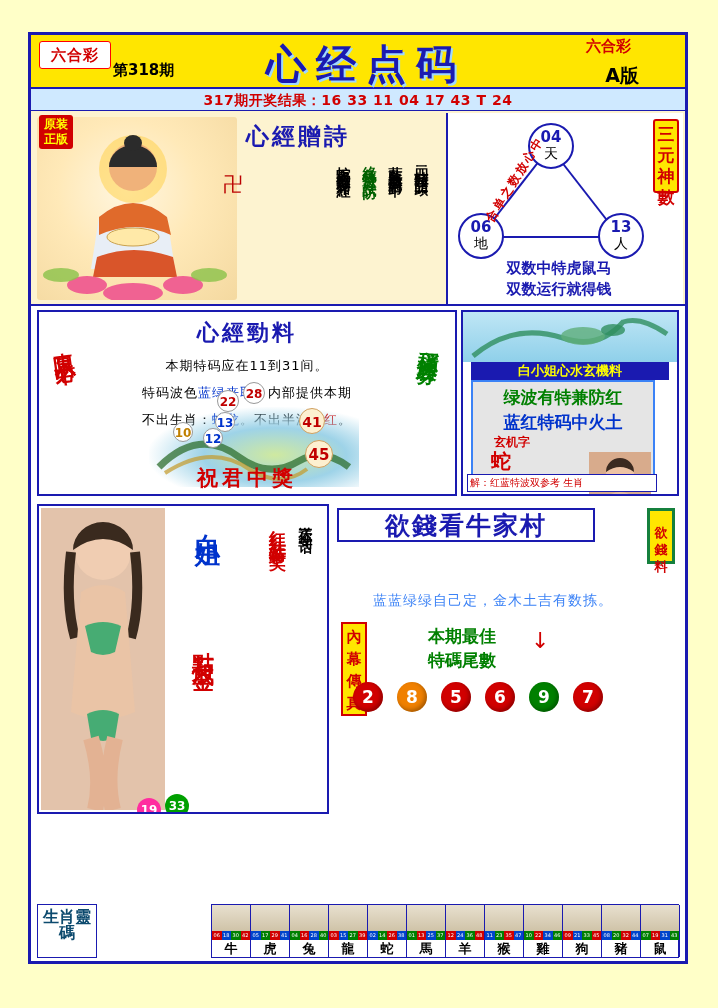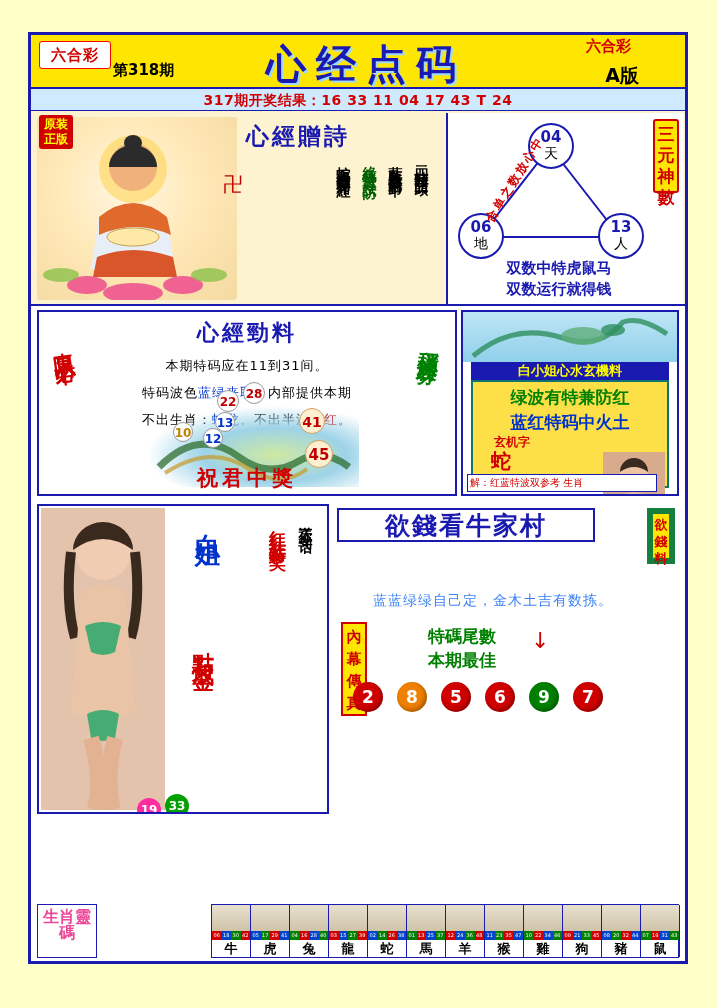--- a/index.html
+++ b/index.html
@@ -146,22 +146,22 @@
   }
   .bird{
     position:absolute;left:0;top:0;width:214px;height:50px;
     background:linear-gradient(#bfe6f5,#8fd0ea);
   }
   .mr-title{
     position:absolute;left:8px;top:50px;width:198px;height:18px;background:#1a1ab0;
     color:#ffff00;font-size:13px;font-weight:bold;text-align:center;line-height:18px;
   }
   .mr-body{
-    position:absolute;left:8px;top:68px;width:198px;height:108px;
-    border:2px solid #0f766e;background:#fde047;box-sizing:border-box;
+    position:absolute;left:8px;top:68px;width:184px;height:108px;
+    border:2px solid #3b82f6;background:#e5e5e5;box-sizing:border-box;
   }
   .mr-l1,.mr-l2{
     text-align:center;font-size:17px;font-weight:bold;color:#008000;margin-top:4px;
     font-family:"DejaVu Serif","Liberation Serif",serif;
   }
   .mr-l2{color:#0033cc;margin-top:2px;}
   .mr-xj{
     position:absolute;left:12px;top:52px;color:#d10000;font-size:12px;font-weight:bold;
     text-align:center;width:54px;
   }
@@ -199,22 +199,22 @@
     position:absolute;left:302px;top:4px;width:346px;height:200px;
   }
   .yuqian-title{
     position:absolute;left:4px;top:4px;width:258px;height:34px;
     border:2px solid #1a1ab0;background:#ffffff;box-sizing:border-box;
     color:#1a1ab0;font-size:25px;font-weight:bold;text-align:center;line-height:31px;
     font-family:"DejaVu Serif","Liberation Serif",serif;letter-spacing:2px;
   }
   .yuqian-badge{
     position:absolute;right:4px;top:4px;width:28px;height:56px;background:#ffe600;
-    border:6px solid #15803d;color:#d10000;font-size:13px;font-weight:bold;
-    text-align:center;line-height:17px;box-sizing:border-box;padding-top:2px;
+    border:3px solid #15803d;color:#d10000;font-size:13px;font-weight:bold;
+    text-align:center;line-height:17px;box-sizing:border-box;padding-top:13px;
   }
   .br-l1,.br-l2{
     position:absolute;left:20px;width:280px;text-align:center;
     font-size:14px;color:#d10000;letter-spacing:1px;
   }
   .br-l1{top:58px;}
   .br-l2{top:88px;color:#3b82f6;}
   .neimu{
     position:absolute;left:8px;top:118px;width:26px;height:94px;background:#ffe600;
     border:2px solid #d10000;color:#d10000;font-size:15px;font-weight:bold;
@@ -233,21 +233,21 @@
     box-shadow:inset -2px -2px 4px rgba(0,0,0,.3);
   }
   
   .zodiac{
     position:absolute;left:180px;top:404px;width:468px;height:54px;
     border:1px solid #1a1ab0;box-sizing:border-box;background:#fff;
   }
   .zod-label{
     position:absolute;left:6px;top:404px;width:60px;height:54px;
     border:1px solid #1a1ab0;background:#ffffff;box-sizing:border-box;
-    color:#ec4899;font-size:16px;font-weight:bold;text-align:center;
+    color:#0c4a6e;font-size:16px;font-weight:bold;text-align:center;
     font-family:"DejaVu Serif","Liberation Serif",serif;
   }
   .zod-cell{
     position:absolute;top:0;width:39px;height:52px;border-right:1px solid #1a1ab0;
     box-sizing:border-box;
   }
   .zod-img{height:26px;background:linear-gradient(#e8e0cf,#cfc3a8);}
   .zod-nums{height:9px;display:flex;}
   .zod-nums span{
     flex:1;font-size:5px;line-height:9px;text-align:center;color:#fff;
@@ -412,22 +412,22 @@
       <div class="bl-v red4">红红红蓝特中奖</div>
       <div class="bl-v sentence">送你一句话：</div>
     </div>
 
     <div class="br">
       <div class="yuqian-title">欲錢看牛家村</div>
       <div class="yuqian-badge">欲錢料</div>
       <div class="br-l2">蓝蓝绿绿自己定，金木土吉有数拣。</div>
       <div class="neimu">內幕傳真</div>
       <div class="zuijia">
+        <div>本期最佳</div>
         <div>特碼尾數</div>
-        <div>本期最佳</div>
       </div>
       <div class="arrow-dn">↓</div>
       <div class="tails">
         <div class="tail" style="left:0px;background:#d10000;">2</div>
         <div class="tail" style="left:44px;background:#f08000;">8</div>
         <div class="tail" style="left:88px;background:#d10000;">5</div>
         <div class="tail" style="left:132px;background:#d10000;">6</div>
         <div class="tail" style="left:176px;background:#008000;">9</div>
         <div class="tail" style="left:220px;background:#d10000;">7</div>
       </div>

